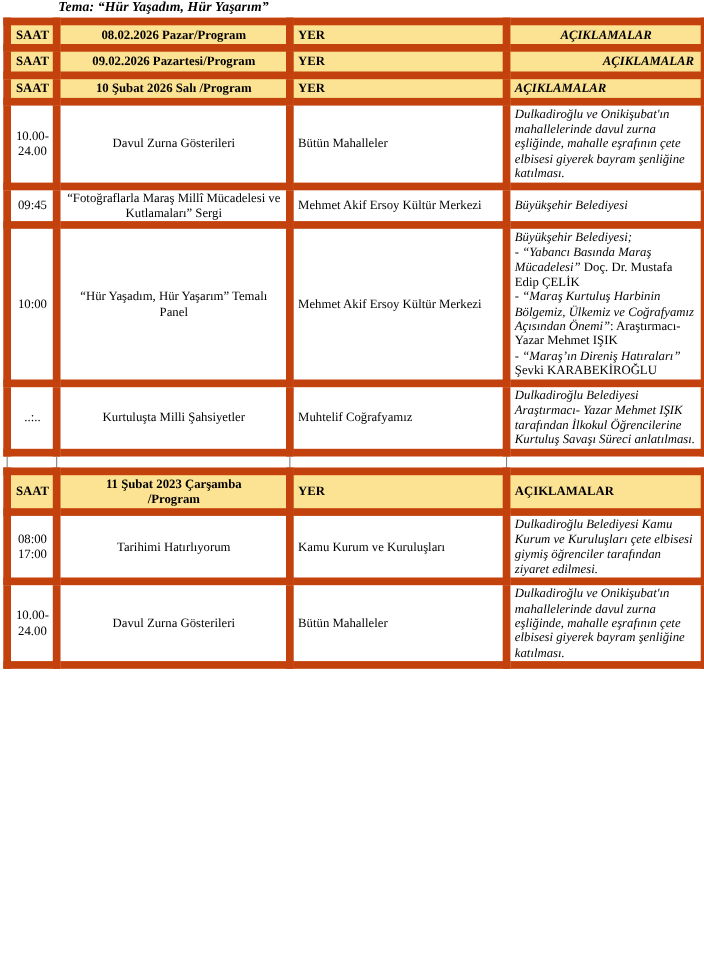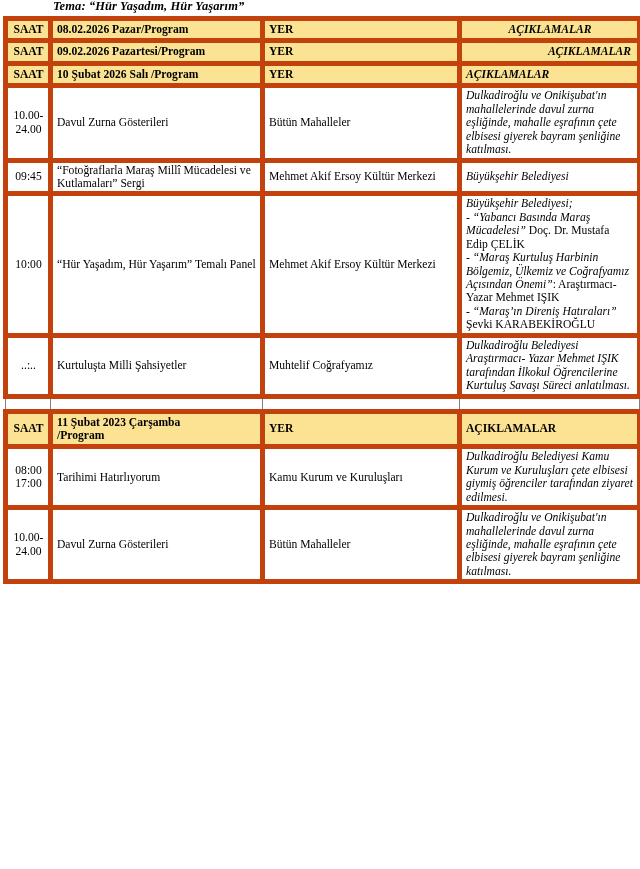--- a/index.html
+++ b/index.html
@@ -32,21 +32,21 @@
   }
   table.program {
     position: absolute;
     left: 3px;
     top: 16px;
     width: 634px;
     border-collapse: collapse;
     table-layout: fixed;
   }
   table.program td {
-    border: 5px solid #c2410c;
+    border: 7px solid #c2410c;
     padding: 1px 3px 1px 4px;
     vertical-align: middle;
     font-size: 11.6px;
     line-height: 1.16;
     word-wrap: break-word;
     overflow-wrap: break-word;
   }
   
   col.c-saat { width: 45px; }
   col.c-prog { width: 212px; }
@@ -68,21 +68,21 @@
   tr.hdr td.acik.plain { font-style: normal; }
   tr.hdr td.acik.center { text-align: center; }
   tr.hdr td.acik.right  { text-align: right; padding-right: 6px; }
 
   
   td.saat {
     text-align: center;
     vertical-align: middle;
     font-style: normal;
   }
-  td.prog { vertical-align: middle; font-style: normal; }
+  td.prog { vertical-align: middle; font-style: normal; text-align: center; }
   td.yer  { vertical-align: middle; font-style: normal; }
   td.acik {
     vertical-align: top;
     font-style: italic;
     padding-top: 2px;
     line-height: 1.28;
   }
   td.acik.vmid { vertical-align: middle; }
 
   

